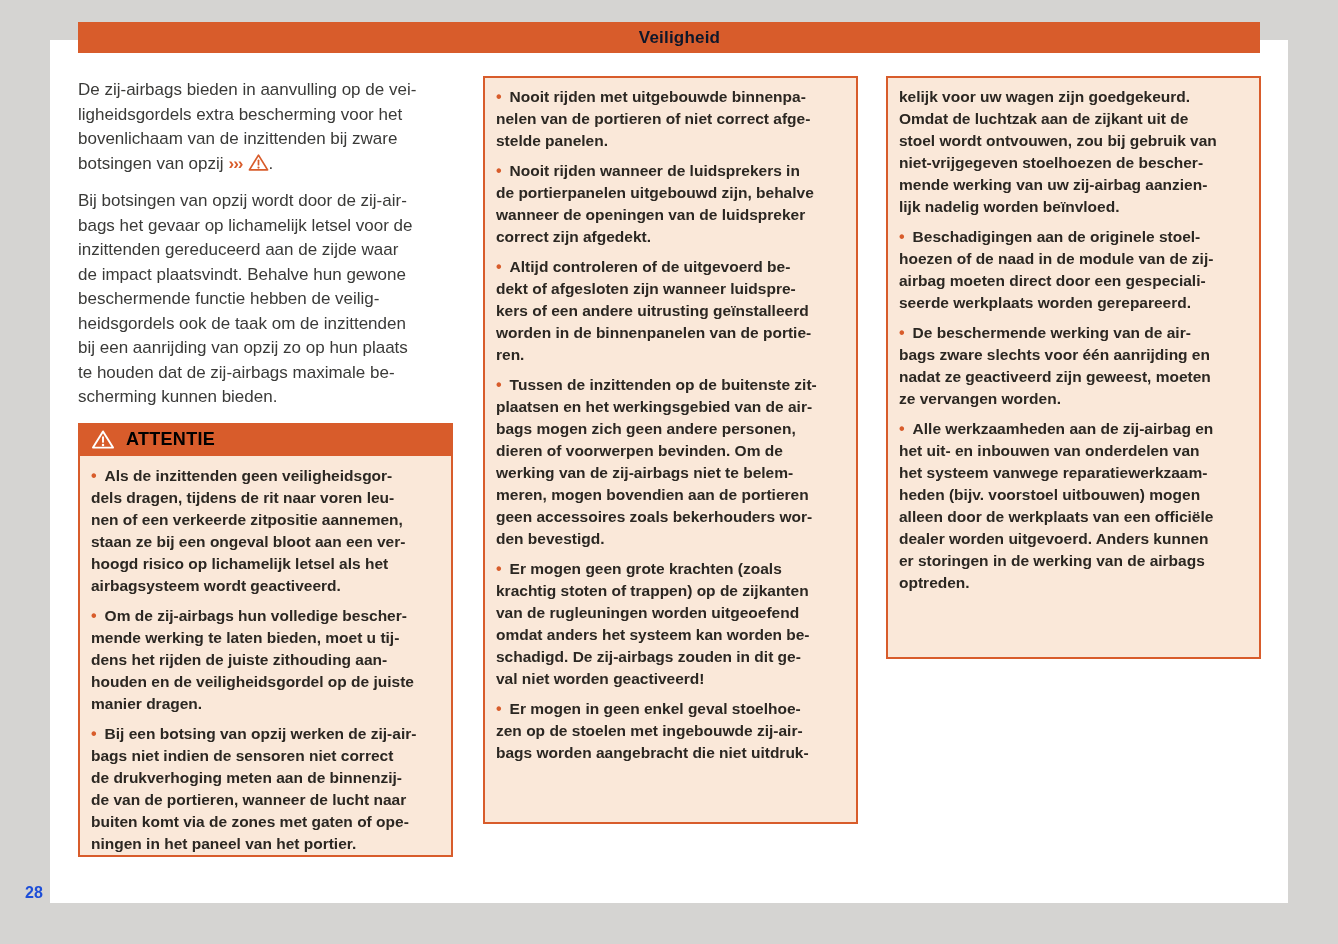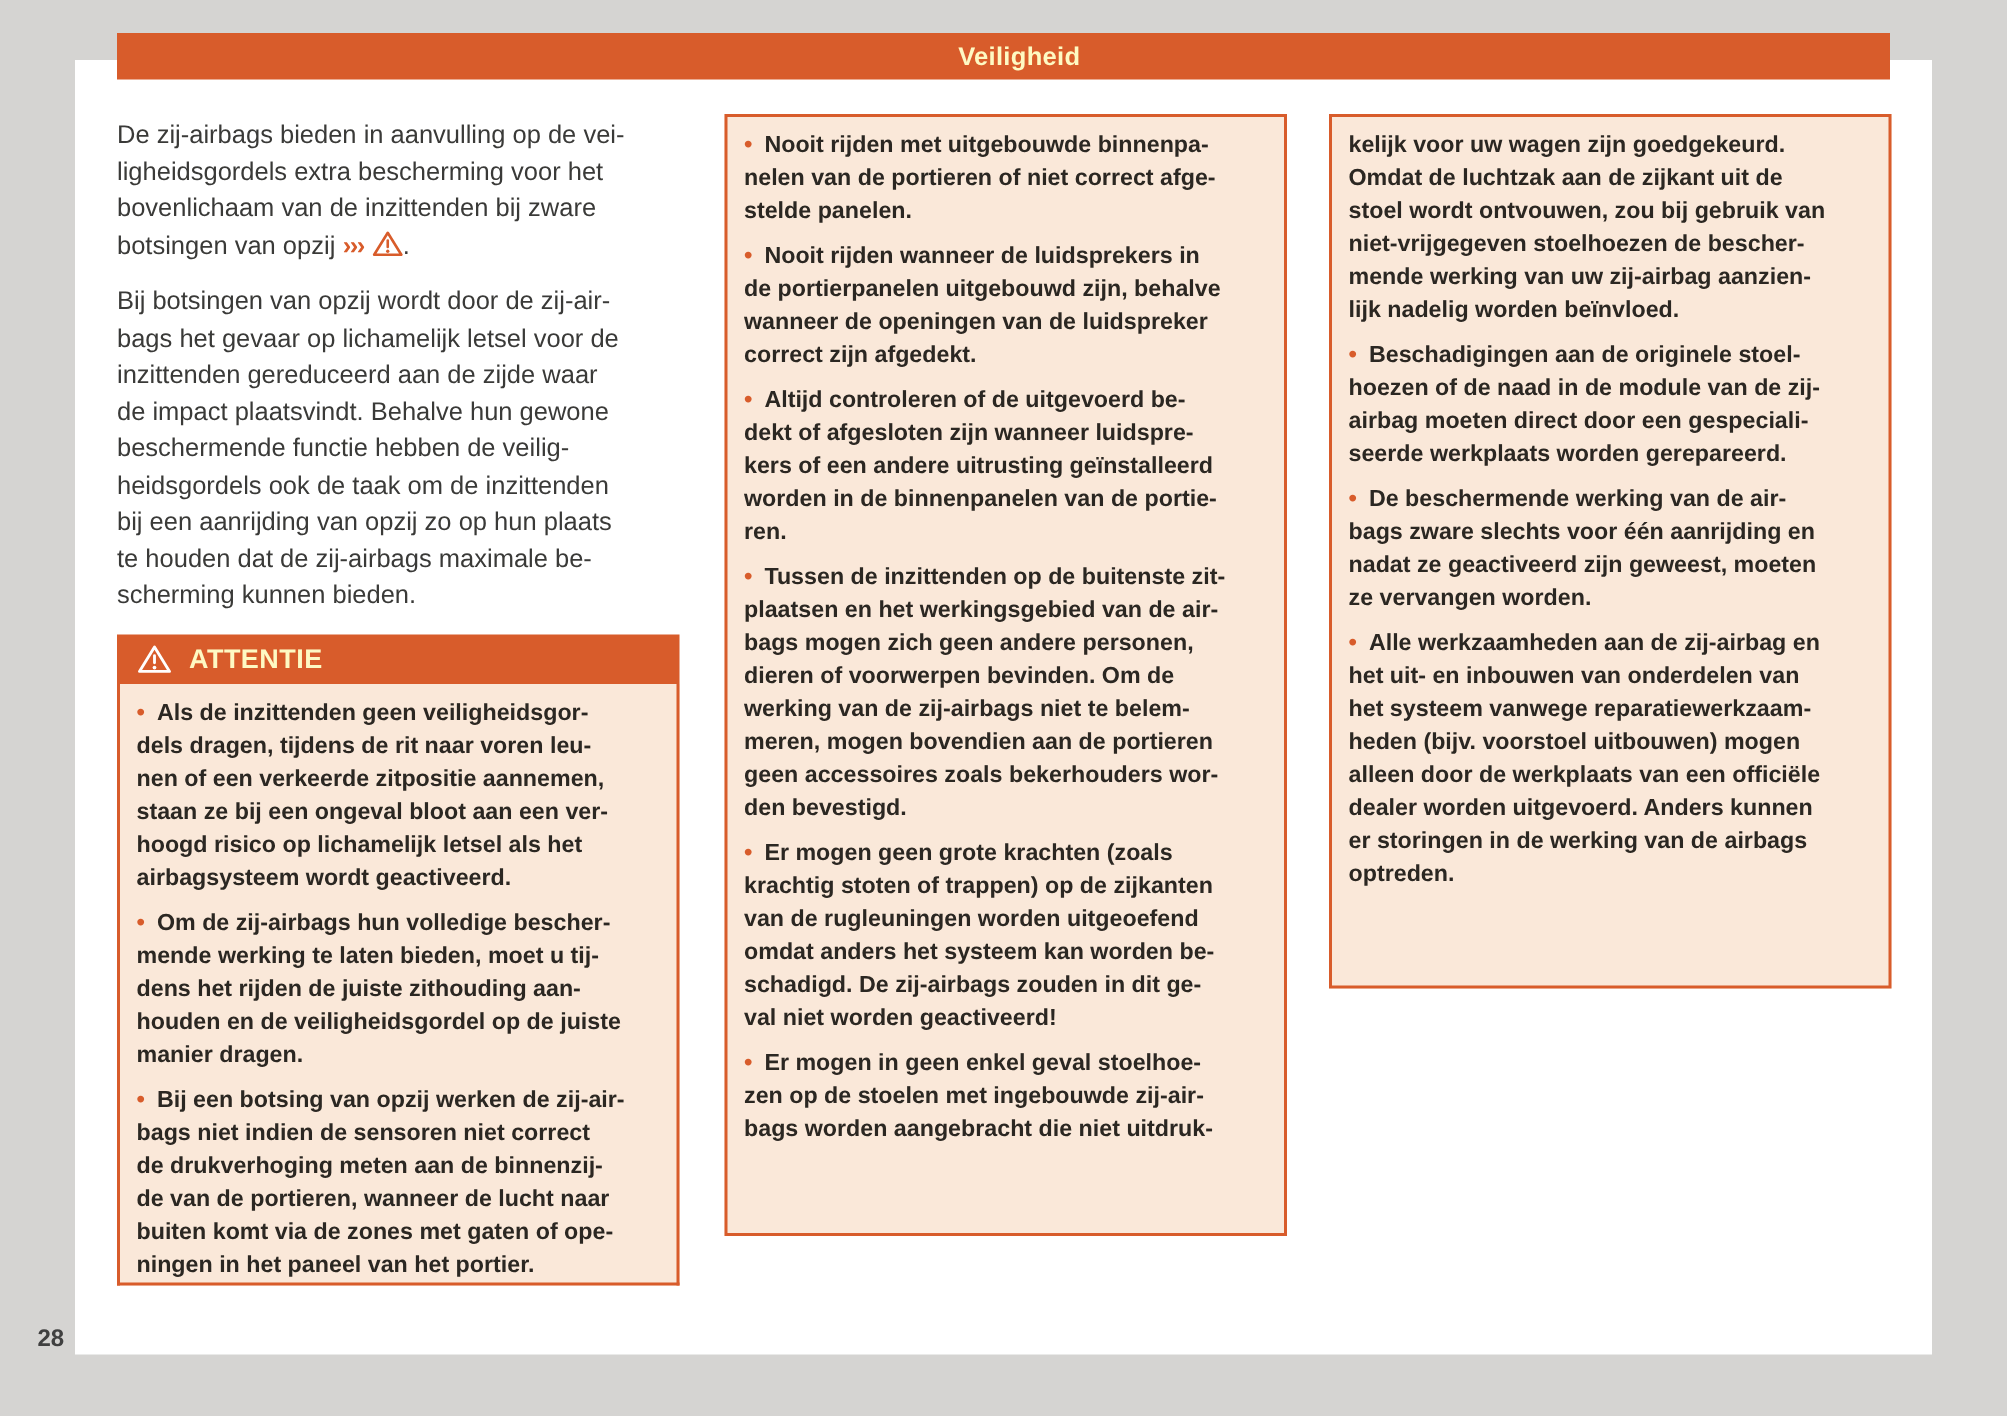--- a/index.html
+++ b/index.html
@@ -12,57 +12,57 @@
   .page{
     position:absolute;left:50px;top:40px;width:1238px;height:863px;
     background:#FFFFFF;
   }
   .header-bar{
     position:absolute;left:78px;top:22px;width:1182px;height:31px;
     background:#D85C2B;z-index:3;
     display:flex;align-items:center;justify-content:center;
   }
   .header-title{
-    color:#fef9c3;font-weight:700;font-size:17px;letter-spacing:.2px;margin-left:21px;
+    color:#0f172a;font-weight:700;font-size:17px;letter-spacing:.2px;margin-left:21px;
   }
   
   .col1{position:absolute;left:78px;top:78px;width:375px;z-index:2;}
   .intro-p{
     margin:0 0 13px 0;
     font-size:17px;line-height:24.5px;color:#3A3A38;
   }
   .pre{white-space:pre-line;}
   .chevrons{color:#D85C2B;font-weight:700;letter-spacing:-1px;margin-left:5px;}
   .tri-inline{vertical-align:-3px;margin-left:5px;}
   
   .att-head{
     display:flex;align-items:center;background:#D85C2B;
     height:33px;padding:0 13px;margin-top:6px;
   }
-  .att-title{color:#fef9c3;font-weight:700;font-size:18px;letter-spacing:.3px;margin-left:11px;}
+  .att-title{color:#000000;font-weight:700;font-size:18px;letter-spacing:.3px;margin-left:11px;}
   .att-body{
     border:2px solid #D85C2B;border-top:none;background:#FAE8D9;
     padding:9px 11px 0 11px;
   }
   .bullet{
     margin:0 0 8px 0;font-weight:700;font-size:15.5px;line-height:22px;color:#2B2722;
   }
   .bullet:last-child{margin-bottom:0;}
   .dot{color:#D85C2B;margin-right:8px;font-size:16px;}
   
   .wbox{
     position:absolute;box-sizing:border-box;z-index:2;
     border:2px solid #D85C2B;background:#FAE8D9;
     padding:8px 11px 6px 11px;overflow:hidden;
   }
   .col2box{left:483px;top:76px;width:375px;height:748px;}
   .col3box{left:886px;top:76px;width:375px;height:583px;}
   .pageno{
     position:absolute;left:25px;top:884px;
-    font-weight:700;font-size:16px;color:#404040;z-index:2;
+    font-weight:700;font-size:16px;color:#1d4ed8;z-index:2;
   }
 </style>
 </head>
 <body>
 
 <div class="page"></div>
 
 <div class="header-bar">
   <span class="header-title">Veiligheid</span>
 </div>

